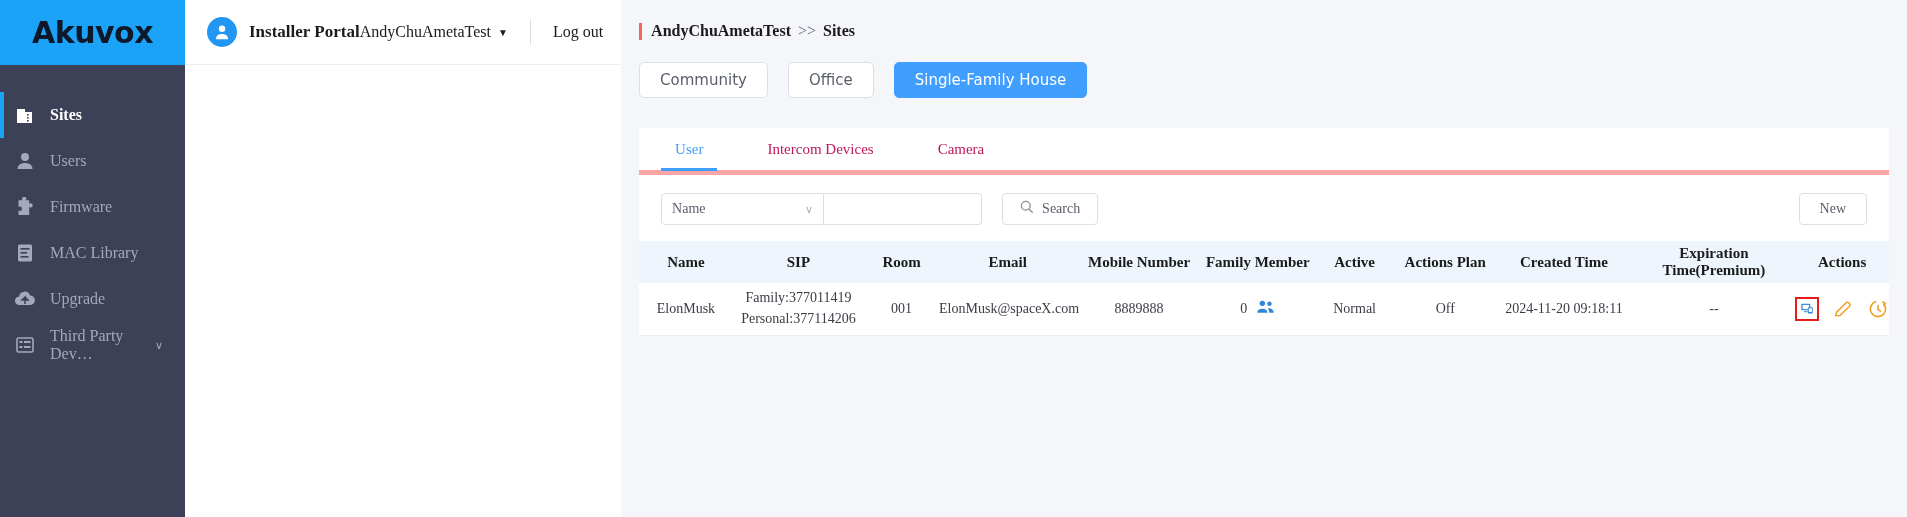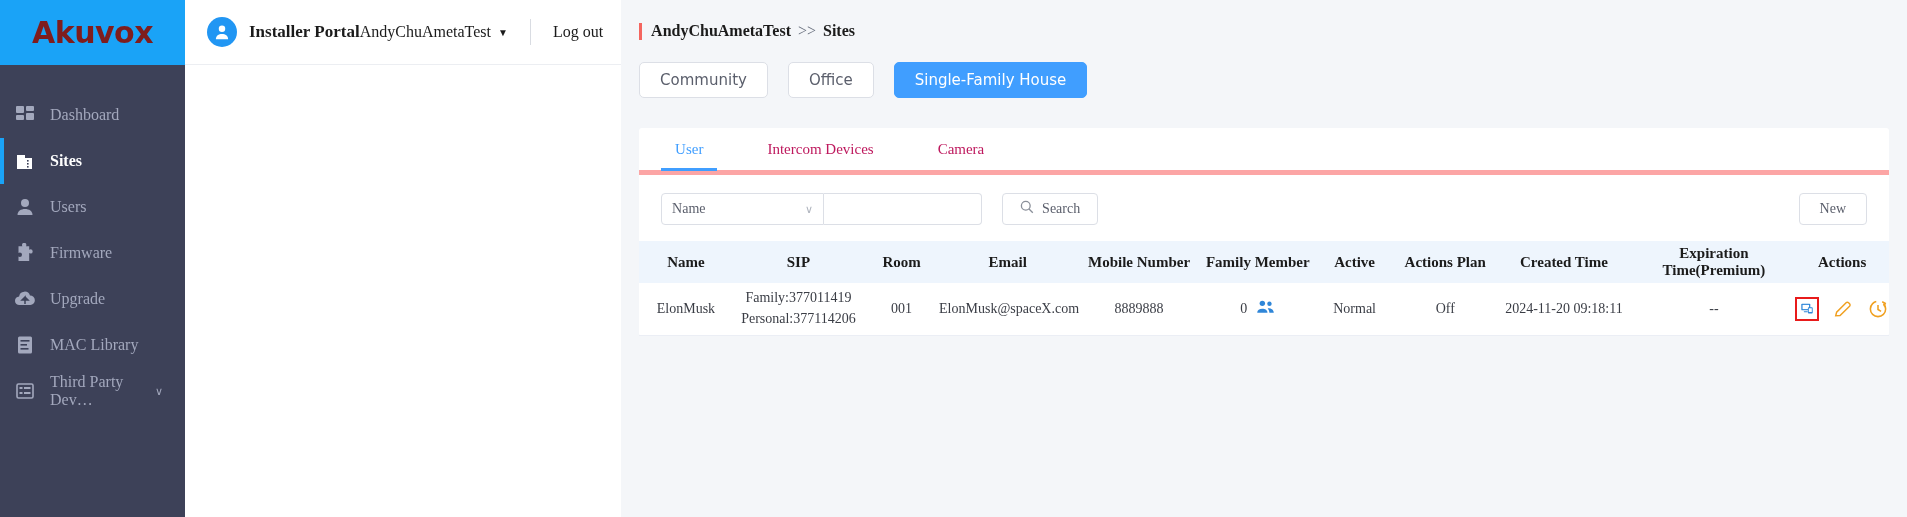--- a/index.html
+++ b/index.html
@@ -14,21 +14,21 @@
   
   .sidebar {
     width: 185px; min-width: 185px; height: 517px;
     background: #3d4158; display: flex; flex-direction: column;
   }
   .logo-box {
     height: 65px; background: #1aa3f7;
     display: flex; align-items: center; justify-content: center;
   }
   .logo-text {
-    color: #7f1d1d; font-size: 30px; font-weight: bold;
+    color: #0f172a; font-size: 30px; font-weight: bold;
     font-family: "DejaVu Sans", sans-serif; letter-spacing: -0.5px;
   }
   .nav { padding-top: 27px; display: flex; flex-direction: column; }
   .nav-item {
     position: relative; height: 46px; display: flex; align-items: center;
     padding-left: 14px; color: #a3a8bd; font-size: 16px; cursor: pointer;
   }
   .nav-item .nav-ico {
     width: 22px; height: 22px; margin-right: 14px;
     display: flex; align-items: center; justify-content: center; flex: 0 0 22px;
@@ -140,31 +140,20 @@
 <body>
 
 <div class="app">
 
   <div class="sidebar">
     <div class="logo-box">
       <span class="logo-text">Akuvox</span>
     </div>
     <div class="nav">
 
-      <div class="nav-item">
-        <span class="nav-ico">
-          <svg width="20" height="20" viewBox="0 0 20 20">
-              <rect x="1" y="1" width="8" height="7" rx="1"></rect>
-              <rect x="11" y="1" width="8" height="5" rx="1"></rect>
-              <rect x="1" y="10" width="8" height="5" rx="1"></rect>
-              <rect x="11" y="8" width="8" height="7" rx="1"></rect>
-            </svg>
-        </span>
-        <span>Dashboard</span>
-      </div>
 
       <div class="nav-item active">
         <span class="nav-ico">
           <svg width="20" height="20" viewBox="0 0 20 20">
               <path d="M2 4h8v14H2z"></path>
               <path d="M10 7h7v11h-7z"></path>
               <rect x="12" y="9" width="1.6" height="1.6" fill="#3d4158"></rect>
               <rect x="12" y="12" width="1.6" height="1.6" fill="#3d4158"></rect>
               <rect x="12" y="15" width="1.6" height="1.6" fill="#3d4158"></rect>
             </svg>
@@ -186,38 +175,38 @@
         <span class="nav-ico">
           <svg width="20" height="20" viewBox="0 0 20 20">
               <path d="M7 2a2.2 2.2 0 014.4 0c0 .5-.2 1-.5 1.3h3.3v3.4c.4-.3.8-.5 1.3-.5a2.2 2.2 0 010 4.4c-.5 0-.9-.2-1.3-.5V18H3.5v-4.6c.4.3.8.5 1.3.5a2.2 2.2 0 000-4.4c-.5 0-.9.2-1.3.5V3.3h3.9C7.2 3 7 2.5 7 2z"></path>
             </svg>
         </span>
         <span>Firmware</span>
       </div>
 
       <div class="nav-item">
         <span class="nav-ico">
-          <svg width="22" height="20" viewBox="0 0 22 20">
-              <path d="M5.5 16a4.3 4.3 0 01-.4-8.6A5.6 5.6 0 0116 6.6a3.9 3.9 0 01.3 9.4z"></path>
-              <path d="M11 15V8l-3 3h6l-3-3" fill="#3d4158" stroke="#3d4158" stroke-width="1.5"></path>
-            </svg>
-        </span>
-        <span>Upgrade</span>
-      </div>
-
-      <div class="nav-item">
-        <span class="nav-ico">
           <svg width="20" height="20" viewBox="0 0 20 20">
               <rect x="3" y="1.5" width="14" height="17" rx="1.5"></rect>
               <rect x="5.5" y="5" width="9" height="1.6" fill="#3d4158"></rect>
               <rect x="5.5" y="9" width="6.5" height="1.6" fill="#3d4158"></rect>
               <rect x="5.5" y="13" width="8" height="1.6" fill="#3d4158"></rect>
             </svg>
         </span>
         <span>MAC Library</span>
+      </div>
+
+      <div class="nav-item">
+        <span class="nav-ico">
+          <svg width="22" height="20" viewBox="0 0 22 20">
+              <path d="M5.5 16a4.3 4.3 0 01-.4-8.6A5.6 5.6 0 0116 6.6a3.9 3.9 0 01.3 9.4z"></path>
+              <path d="M11 15V8l-3 3h6l-3-3" fill="#3d4158" stroke="#3d4158" stroke-width="1.5"></path>
+            </svg>
+        </span>
+        <span>Upgrade</span>
       </div>
 
       <div class="nav-item">
         <span class="nav-ico">
           <svg width="20" height="20" viewBox="0 0 20 20">
               <rect x="2" y="3" width="16" height="14" rx="1.5" fill="none" stroke="#a3a8bd" stroke-width="1.6"></rect>
               <rect x="4.5" y="6" width="3" height="2" fill="#a3a8bd"></rect>
               <rect x="9" y="6" width="6.5" height="2" fill="#a3a8bd"></rect>
               <rect x="4.5" y="11" width="3" height="2" fill="#a3a8bd"></rect>
               <rect x="9" y="11" width="6.5" height="2" fill="#a3a8bd"></rect>

